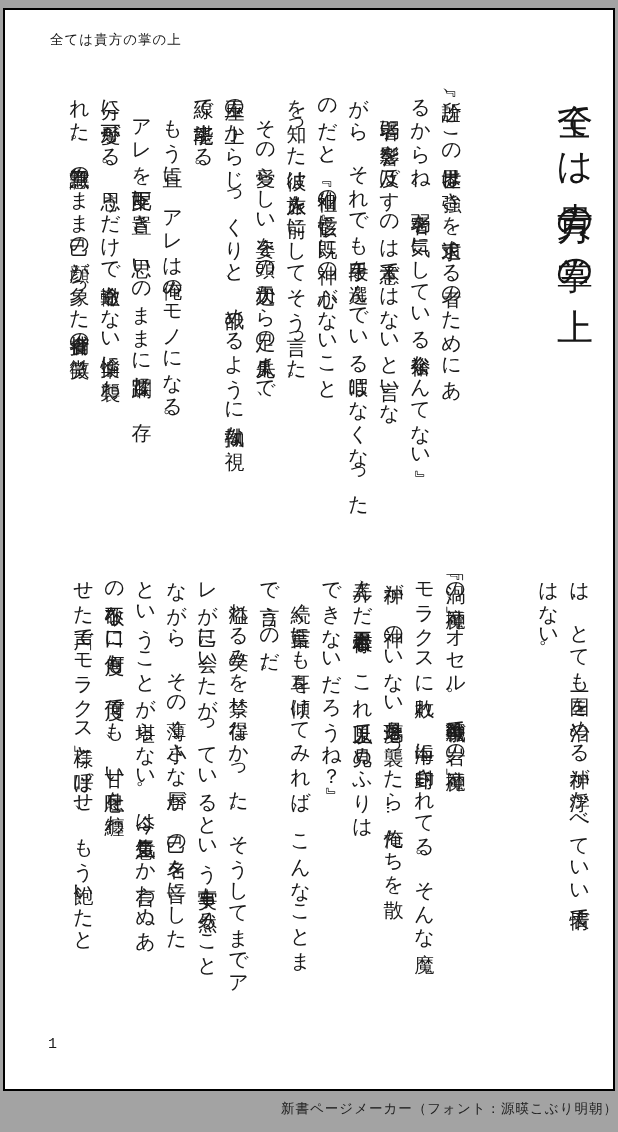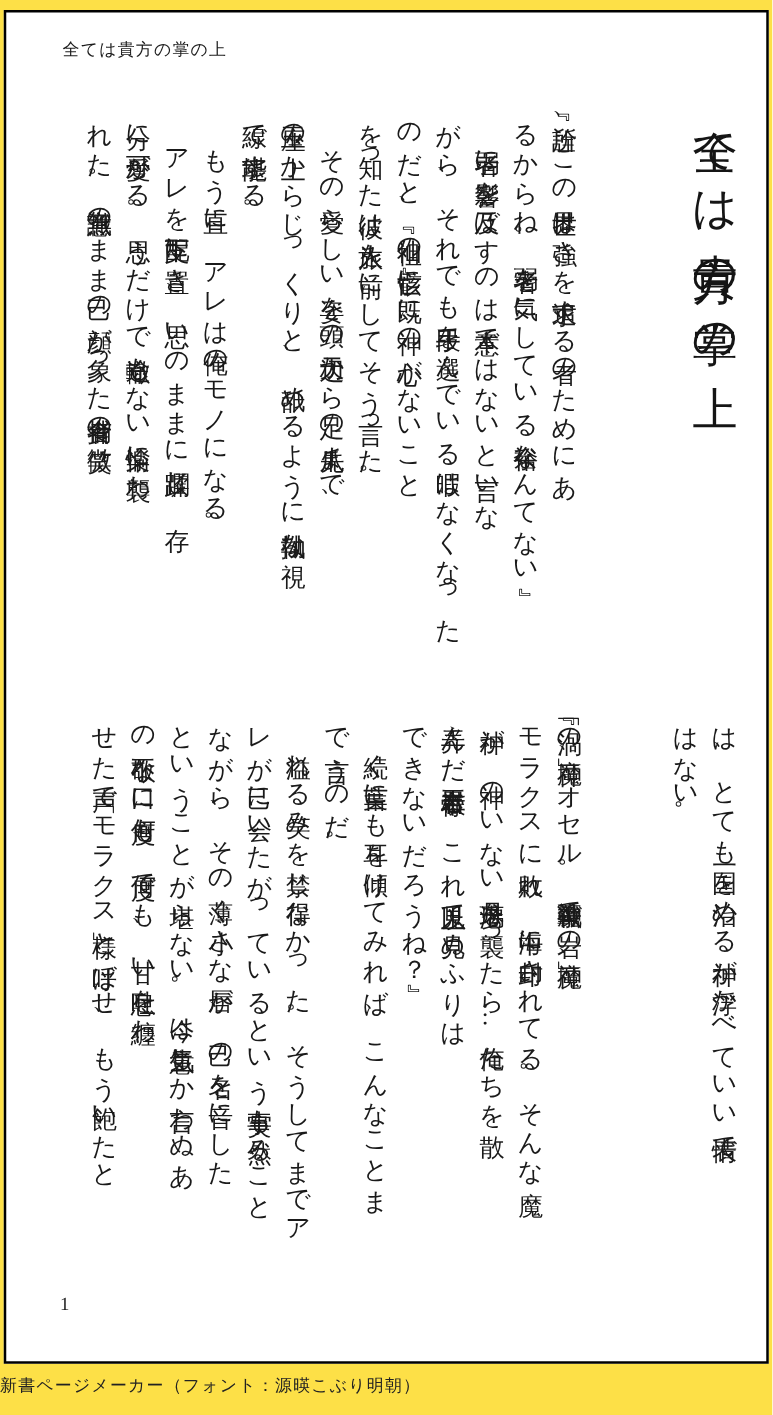--- a/index.html
+++ b/index.html
@@ -1,21 +1,21 @@
 <!DOCTYPE html>
 <html lang="ja"><head>
 <meta charset="utf-8">
 <style>
   * { margin:0; padding:0; box-sizing:border-box; }
   html,body { background:#ffffff; }
   body { font-family:"DejaVu Serif","Liberation Serif",serif; color:#1a1a1a; }
   .sheet {
     position:relative; width:618px; height:1132px;
-    background:#fde047; overflow:hidden;
-    font-family:Liberation Serif, serif;
+    background:#a3a3a3; overflow:hidden;
+    font-family:Liberation Mono, monospace;
   }
   .frame {
     position:absolute; left:3px; top:8px; width:612px; height:1083px;
     border:2px solid #000000; background:#ffffff;
   }
   .running-header {
     position:absolute; left:50px; top:31px;
     font-size:13.5px; letter-spacing:1px; color:#1a1a1a; white-space:nowrap;
   }
   .block {
@@ -39,21 +39,21 @@
     width:31px; line-height:31px; height:100%;
     font-size:20px; letter-spacing:0.5px; color:#1a1a1a;
     overflow:visible; white-space:pre;
   }
   .page-number {
     position:absolute; left:48px; top:1036px;
     font-size:15px; color:#1a1a1a;
   }
   .footer-credit {
     position:absolute; left:0; top:1100px; width:100%;
-    text-align:left; font-size:13.5px; letter-spacing:1px; color:#222222;
+    text-align:right; font-size:13.5px; letter-spacing:1px; color:#222222;
   }
 </style>
 </head>
 <body>
 
 <div class="sheet">
   <div class="frame"></div>
 
   <div class="running-header">全ては貴方の掌の上</div>
 

